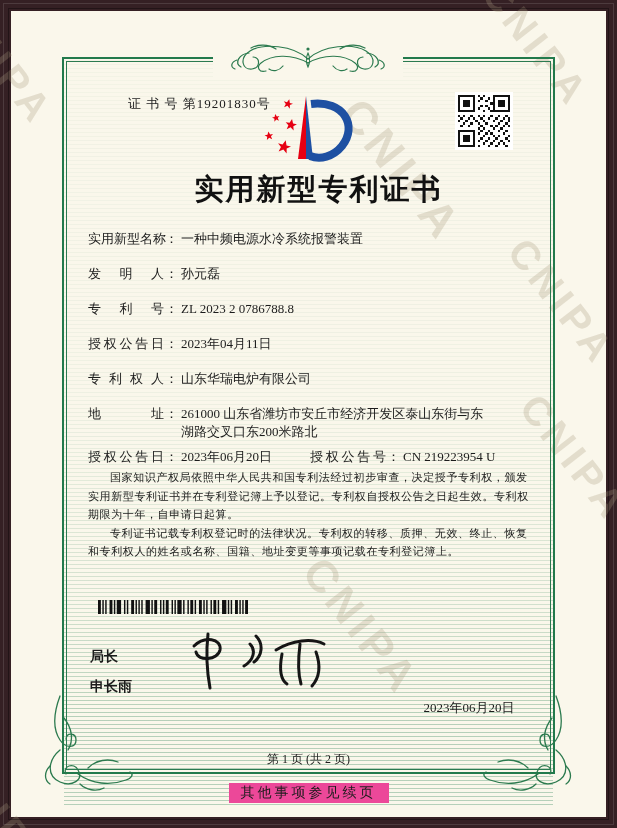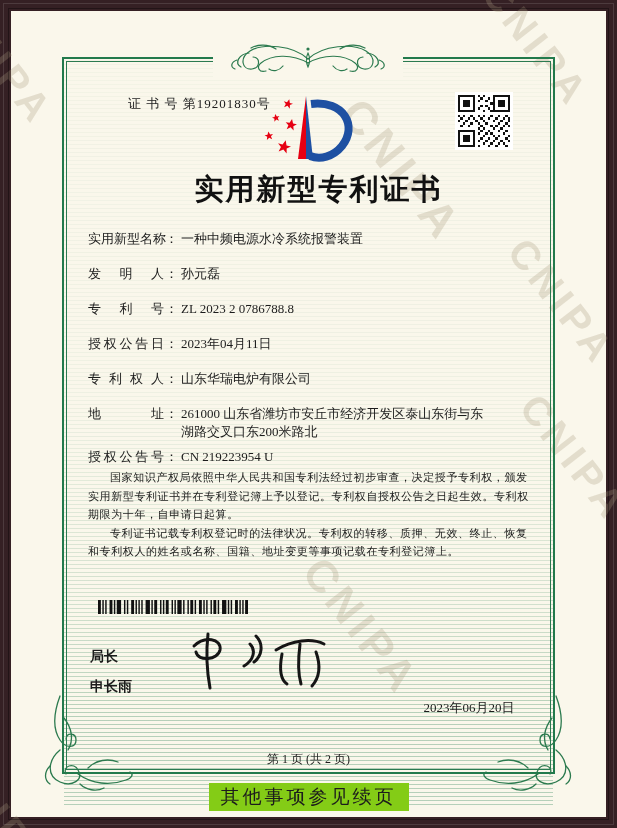--- a/index.html
+++ b/index.html
@@ -52,21 +52,21 @@
   .grant-left{width:222px;flex:0 0 222px;}
   .legal{position:absolute;left:88px;top:468px;width:442px;z-index:5;font-size:11px;line-height:18.5px;letter-spacing:0.6px;color:#1a1a1a;}
   .legal p{margin:0;text-indent:2em;}
   .barcode{position:absolute;left:98px;top:600px;width:150px;height:14px;z-index:5;}
   .director{position:absolute;left:90px;top:648px;z-index:5;font-family:"Liberation Sans","DejaVu Sans",sans-serif;font-size:14px;font-weight:700;}
   .director .name{margin-top:12px;}
   .signature{position:absolute;left:180px;top:626px;width:150px;height:70px;z-index:5;}
   .issue-date{position:absolute;left:404px;top:699px;width:130px;text-align:center;font-size:13px;z-index:5;}
   .page-info{position:absolute;left:0;right:0;top:751px;text-align:center;font-size:12px;z-index:5;}
   .footer-note{position:absolute;left:0;right:0;top:783px;text-align:center;z-index:5;}
-  .footer-note span{display:inline-block;background:#84cc16;padding:1px 12px;font-size:19px;letter-spacing:3px;}
+  .footer-note span{display:inline-block;background:#ec4899;padding:1px 12px;font-size:14px;letter-spacing:3px;}
   svg{display:block;}
 </style>
 </head>
 <body>
 
 <div class="page">
   <div class="paper"></div>
   <div class="guilloche"></div>
 
   <div class="wm" style="left:-28px;top:-10px;font-size:40px;">CNIPA</div>
@@ -173,20 +173,21 @@
     <div class="f-row">
       <span class="f-label">授权公告日</span><span class="f-colon">：</span><span class="f-value">2023年04月11日</span>
     </div>
     <div class="f-row">
       <span class="f-label">专利权人</span><span class="f-colon">：</span><span class="f-value">山东华瑞电炉有限公司</span>
     </div>
     <div class="f-row address">
       <span class="f-label">地址</span><span class="f-colon">：</span><span class="f-value-wrap">261000 山东省潍坊市安丘市经济开发区泰山东街与东湖路交叉口东200米路北</span>
     </div>
     <div class="f-row grant">
+      <span class="grant-left"><span class="f-label">授权公告日</span><span class="f-colon">：</span><span class="f-value">2023年06月20日</span></span>
       <span><span class="f-label">授权公告号</span><span class="f-colon">：</span><span class="f-value">CN 219223954 U</span></span>
     </div>
   </div>
 
   <div class="legal">
     <p>国家知识产权局依照中华人民共和国专利法经过初步审查，决定授予专利权，颁发实用新型专利证书并在专利登记簿上予以登记。专利权自授权公告之日起生效。专利权期限为十年，自申请日起算。</p>
     <p>专利证书记载专利权登记时的法律状况。专利权的转移、质押、无效、终止、恢复和专利权人的姓名或名称、国籍、地址变更等事项记载在专利登记簿上。</p>
   </div>
 
   <div class="barcode">

